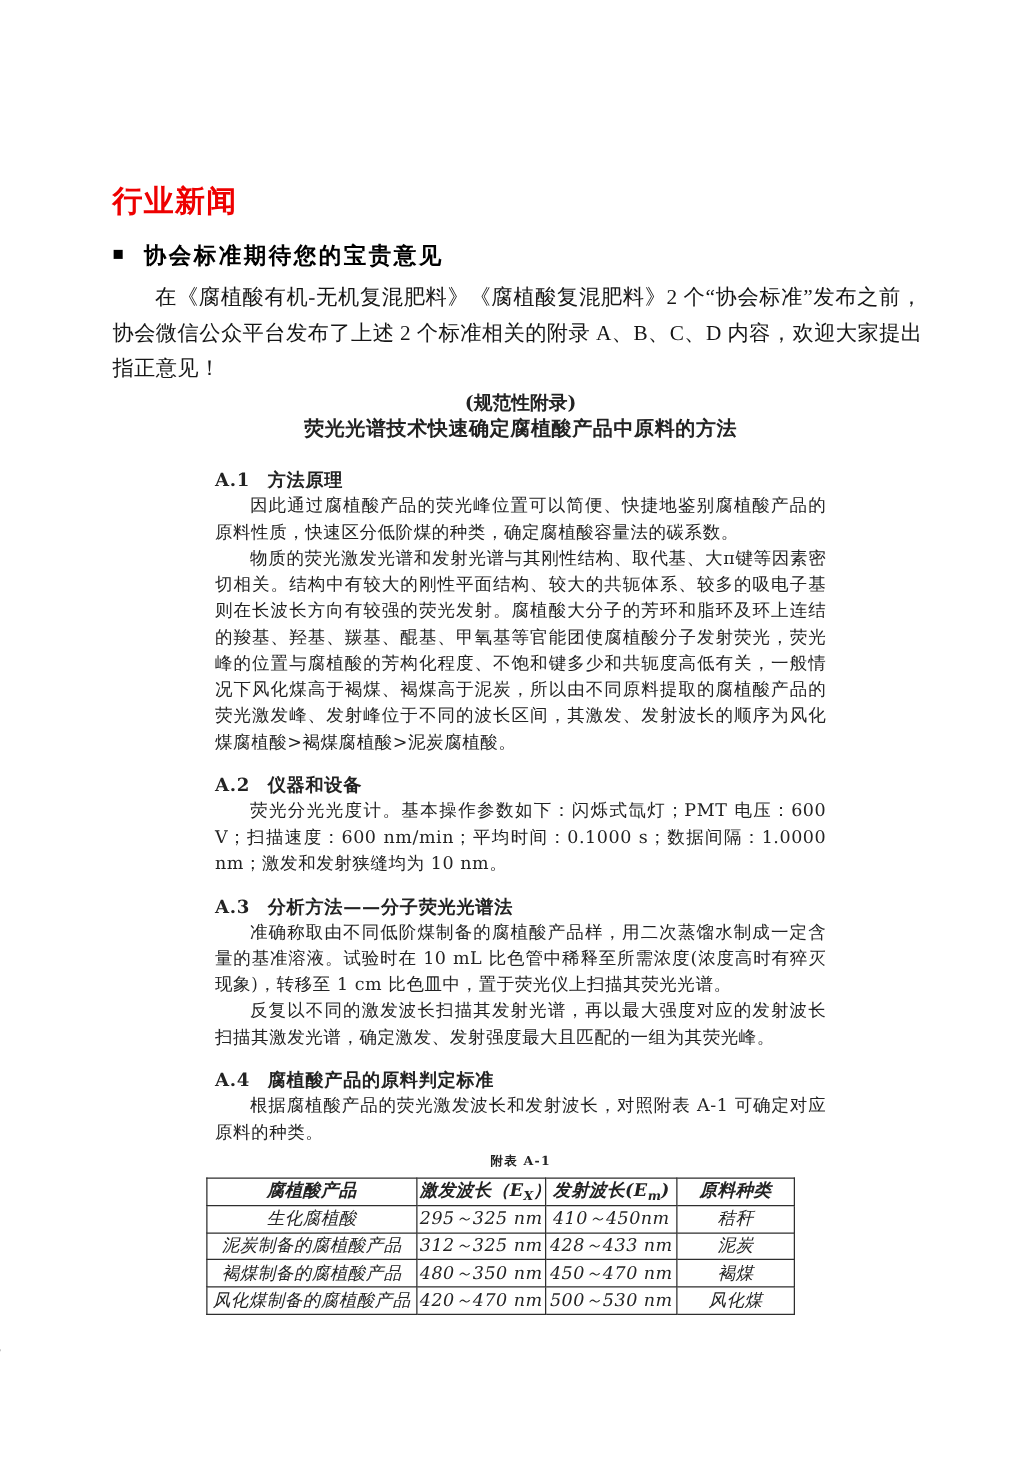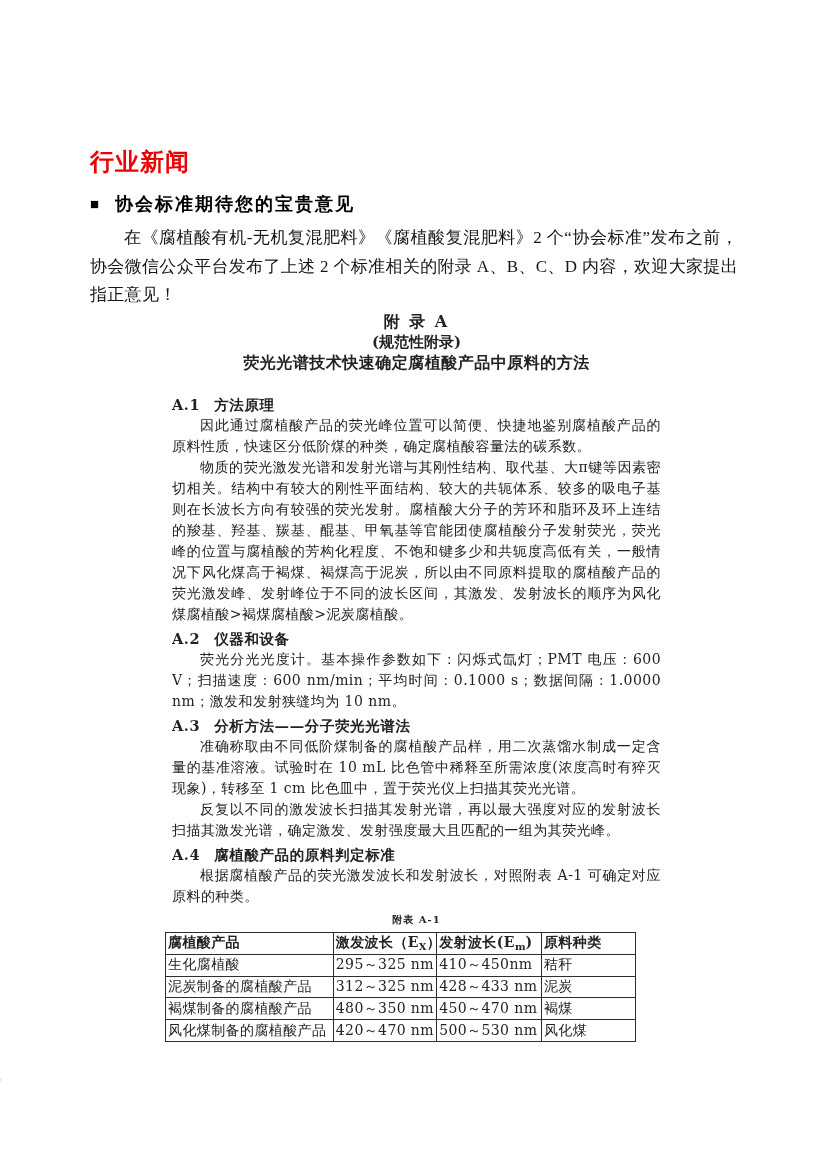--- a/index.html
+++ b/index.html
@@ -39,43 +39,43 @@
     position: absolute; left: 172px; top: 312px; width: 489px;
     font-family: "DejaVu Serif", "Liberation Serif", serif;
     color: #232323;
   }
   .appendix-title { text-align: center; font-weight: 700; }
   .appendix-title .t1 { font-size: 16px; line-height: 20px; letter-spacing: 2px; }
   .appendix-title .t2 { font-size: 15px; line-height: 20px; }
   .appendix-title .t3 { font-size: 16px; line-height: 22px; margin-bottom: 20px; letter-spacing: 0.5px; }
   .sec-heading {
     font-size: 14.5px; line-height: 21px; font-weight: 700;
-    letter-spacing: 0.6px; margin-top: 3px;
+    letter-spacing: 0.6px; margin-top: 13px;
   }
   .sec-heading .sec-no { display: inline-block; margin-right: 14px; }
   .appendix p {
     font-size: 14px; line-height: 21px;
     text-align: justify; text-justify: inter-ideograph;
     text-indent: 2em; letter-spacing: 0.45px;
   }
 
   
   .table-caption {
     text-align: center; font-size: 10px; font-weight: 700;
     line-height: 20px; margin-top: 3px; margin-bottom: 2px; letter-spacing: 1px;
   }
   table.a1 {
     width: 471px; margin-left: -7px;
     border-collapse: collapse; table-layout: fixed;
   }
   table.a1 th, table.a1 td {
     border: 1.6px solid #2e2e2e;
-    text-align: left; vertical-align: middle;
+    text-align: center; vertical-align: middle;
     font-size: 14px; height: 21.8px; padding: 0 2px;
-    letter-spacing: 0.4px; white-space: nowrap; overflow: hidden;
+    letter-spacing: 0.4px; white-space: nowrap; overflow: hidden; font-style: italic;
   }
   table.a1 th { font-weight: 700; }
   table.a1 .c0 { width: 35.7%; }
   table.a1 .c1 { width: 22%; }
   table.a1 .c2 { width: 22.3%; }
   table.a1 .c3 { width: 20%; }
   sub.hdr-sub { font-size: 10px; vertical-align: -3px; letter-spacing: 0; }
 
   
   .page-number-fragment {
@@ -94,21 +94,20 @@
   <div class="article-heading">
     <span class="bullet">■</span>
     <span>协会标准期待您的宝贵意见</span>
   </div>
 
   <div class="intro-paragraph">在《腐植酸有机-无机复混肥料》《腐植酸复混肥料》2 个“协会标准”发布之前，协会微信公众平台发布了上述 2 个标准相关的附录 A、B、C、D 内容，欢迎大家提出指正意见！</div>
 
   <div class="appendix">
 
     <div class="appendix-title">
-      <div class="t1">附  录 A</div>
       <div class="t2">(规范性附录)</div>
       <div class="t3">荧光光谱技术快速确定腐植酸产品中原料的方法</div>
     </div>
 
     <div class="sec-heading">
       <span class="sec-no">A.1</span><span>方法原理</span>
     </div>
     <p>因此通过腐植酸产品的荧光峰位置可以简便、快捷地鉴别腐植酸产品的原料性质，快速区分低阶煤的种类，确定腐植酸容量法的碳系数。</p>
     <p>物质的荧光激发光谱和发射光谱与其刚性结构、取代基、大π键等因素密切相关。结构中有较大的刚性平面结构、较大的共轭体系、较多的吸电子基则在长波长方向有较强的荧光发射。腐植酸大分子的芳环和脂环及环上连结的羧基、羟基、羰基、醌基、甲氧基等官能团使腐植酸分子发射荧光，荧光峰的位置与腐植酸的芳构化程度、不饱和键多少和共轭度高低有关，一般情况下风化煤高于褐煤、褐煤高于泥炭，所以由不同原料提取的腐植酸产品的荧光激发峰、发射峰位于不同的波长区间，其激发、发射波长的顺序为风化煤腐植酸&gt;褐煤腐植酸&gt;泥炭腐植酸。</p>
 

